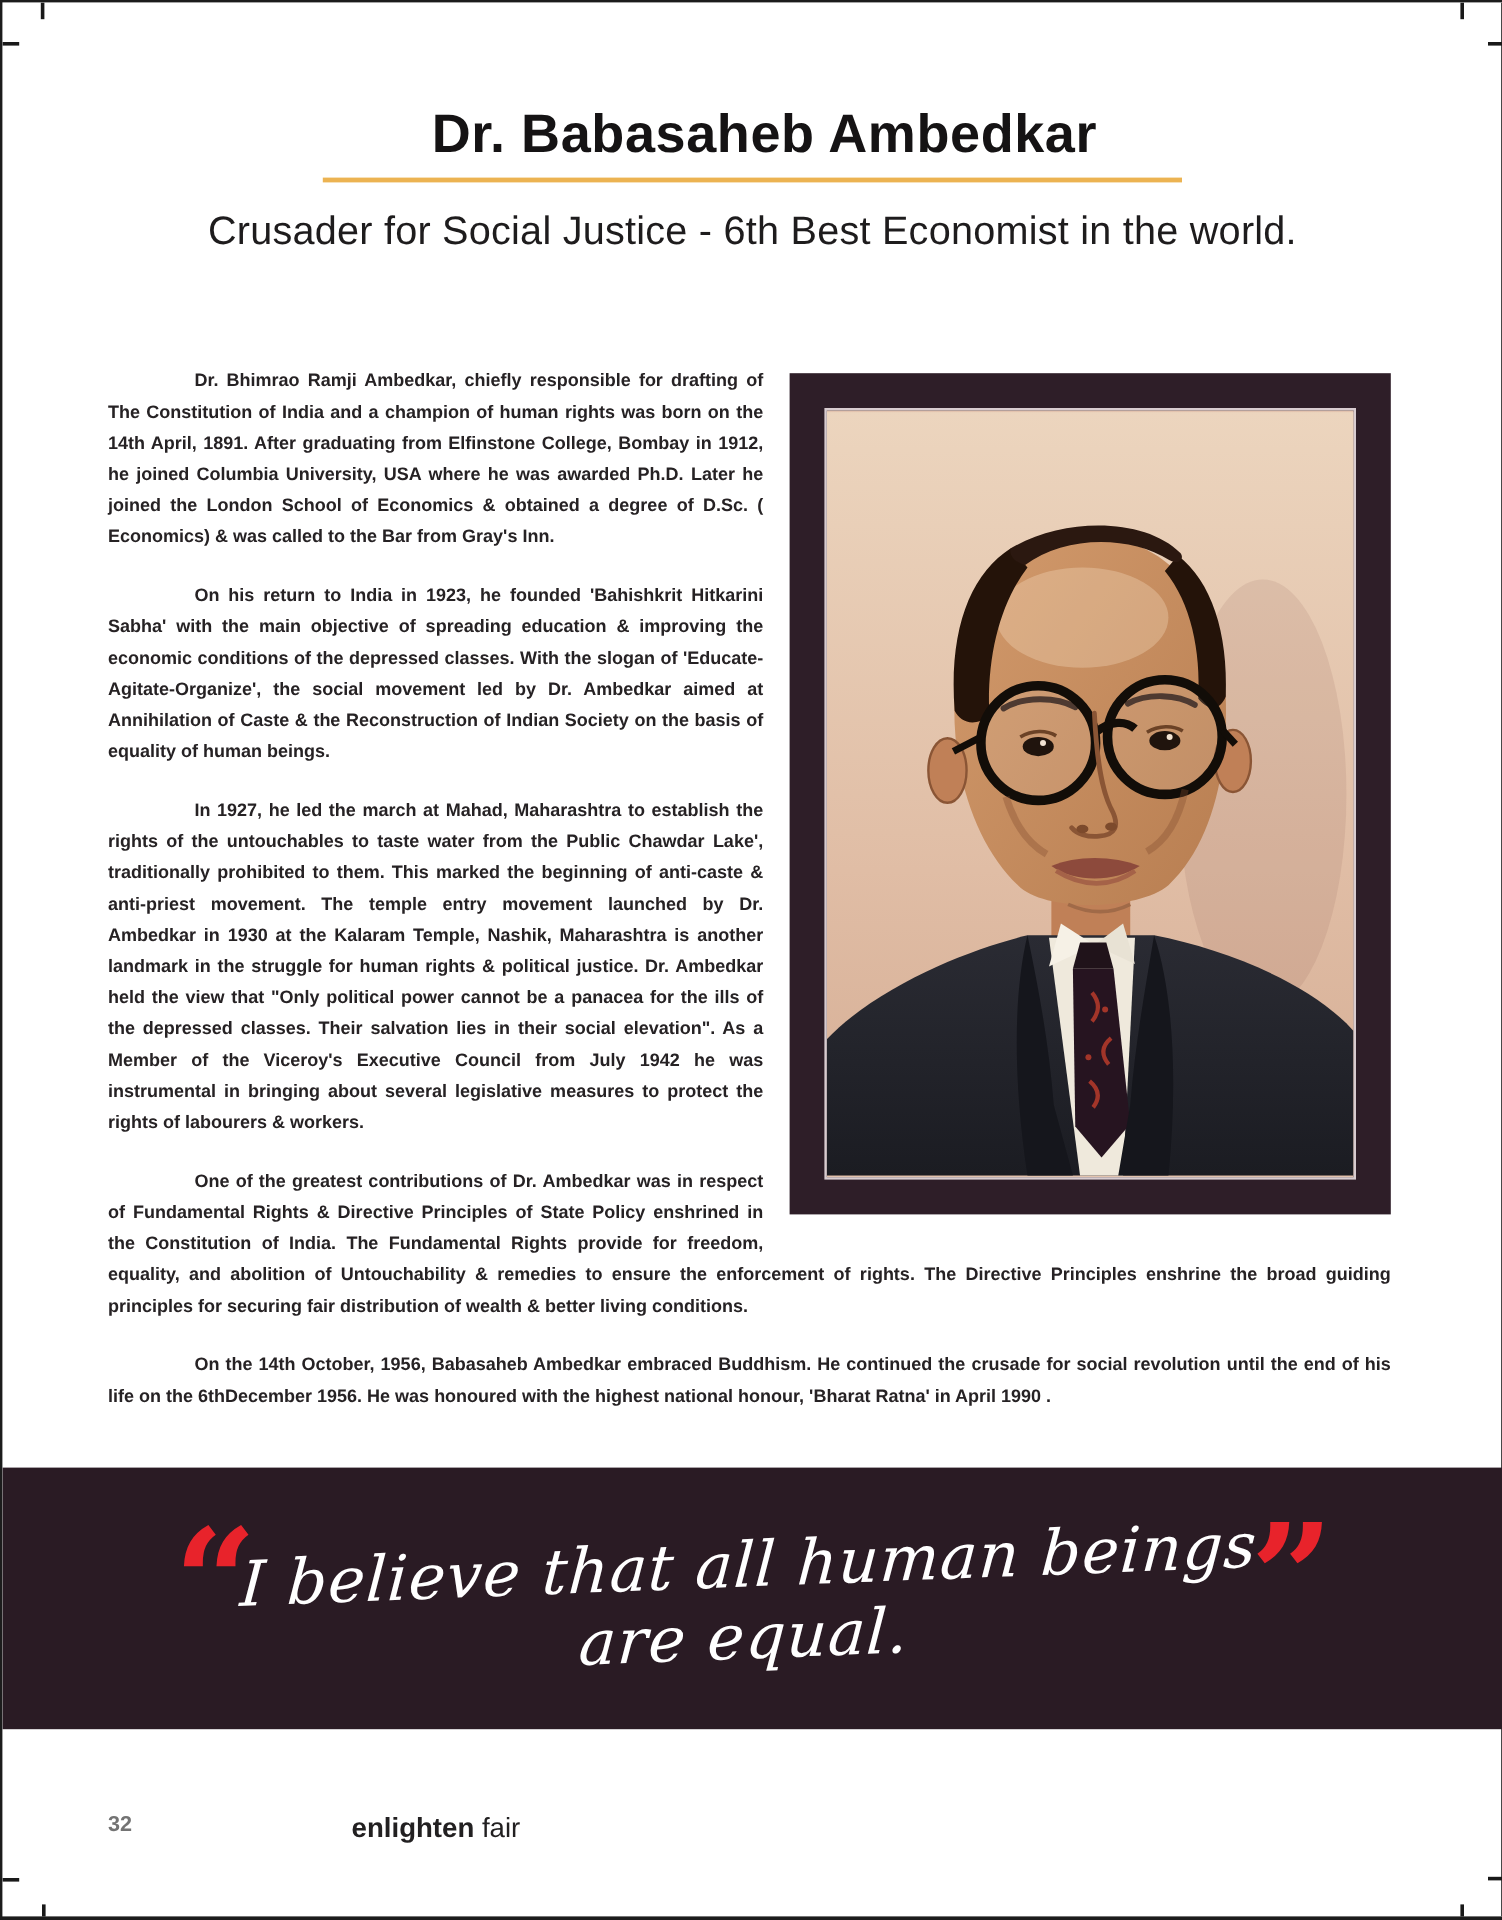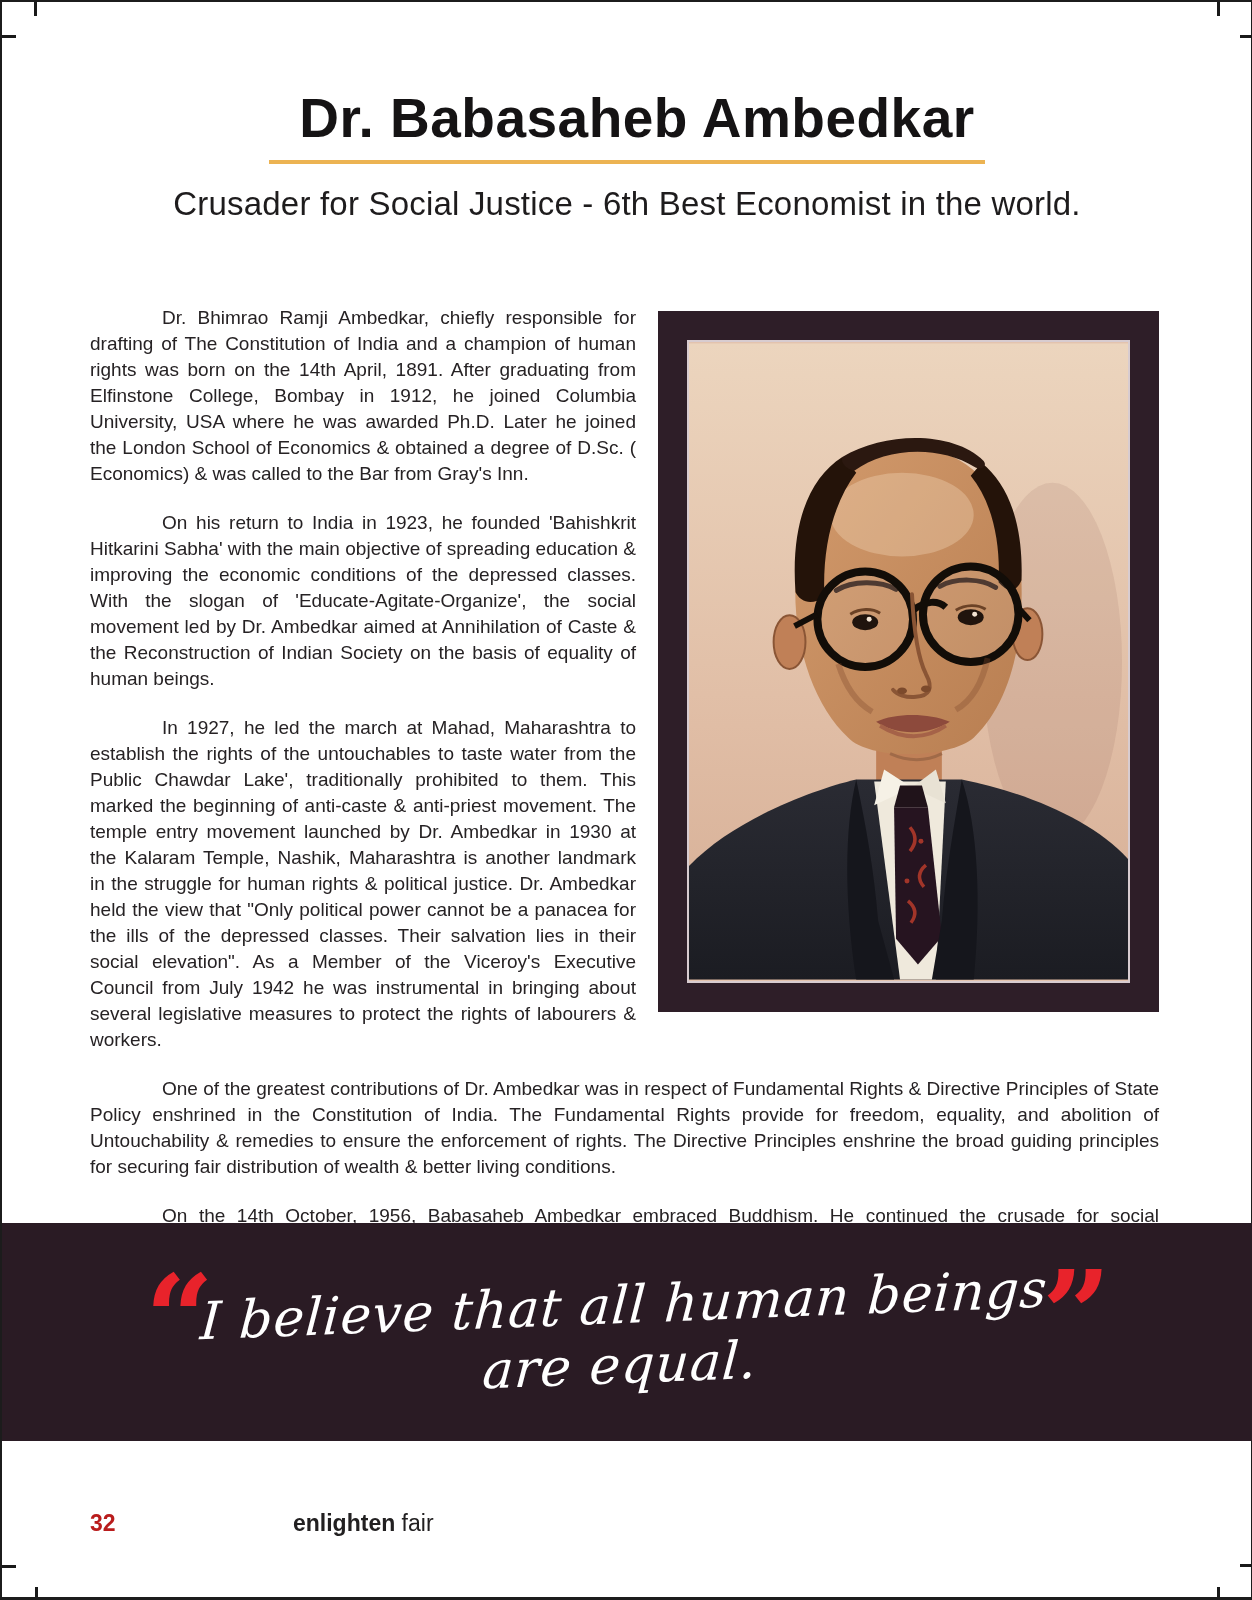--- a/index.html
+++ b/index.html
@@ -15,42 +15,42 @@
     border-top:2px solid #1c1c1c;
     border-bottom:3px solid #1c1c1c;
   }
   .right-edge{position:absolute;top:0;bottom:0;left:1249px;width:2px;background:#1c1c1c;}
   
   .mark{position:absolute;background:#191919;}
   
   .header{position:absolute;top:0;left:0;width:100%;text-align:center;}
   .title{
     margin-top:84px;
-    font-size:55px;
+    font-size:45px;
     font-weight:700;
     letter-spacing:0.5px;
     color:#151314;
     padding-left:20px;
   }
   .title-underline{
     width:716px;height:4px;margin:10px auto 0;
     background:#ecb352;
   }
   .subtitle{
     margin-top:21px;
     font-size:33px;
     font-weight:400;
     color:#1e1c1d;
     letter-spacing:0.2px;
     text-align:center;
   }
   
   .article{
     position:absolute;left:88px;top:303px;width:1069px;
-    font-size:19px;line-height:26px;text-align:justify;
+    font-size:15px;line-height:26px;text-align:justify;font-weight:bold;
   }
   .article p{margin:0 0 23px 0;text-indent:72px;}
   .photo-frame{
     float:right;
     width:501px;height:701px;
     margin:6px 0 16px 22px;
     background:#2e1e28;
     padding:31px;
     box-sizing:border-box;
   }
@@ -81,21 +81,21 @@
     color:#ffffff;
     font-family:"DejaVu Serif", serif;
     font-style:italic;
     font-size:52px;
     letter-spacing:1px;
     transform:rotate(-2.2deg) skewX(-6deg);
   }
   
   .page-number{
     position:absolute;left:88px;top:1508px;
-    font-size:23px;font-weight:700;color:#b91c1c;
+    font-size:18px;font-weight:700;color:#737373;
   }
   .magazine{
     position:absolute;left:291px;top:1508px;
     font-size:23px;color:#222021;
   }
   .magazine .b{font-weight:700;margin-top:36px;}
 </style>
 </head>
 <body>
 

